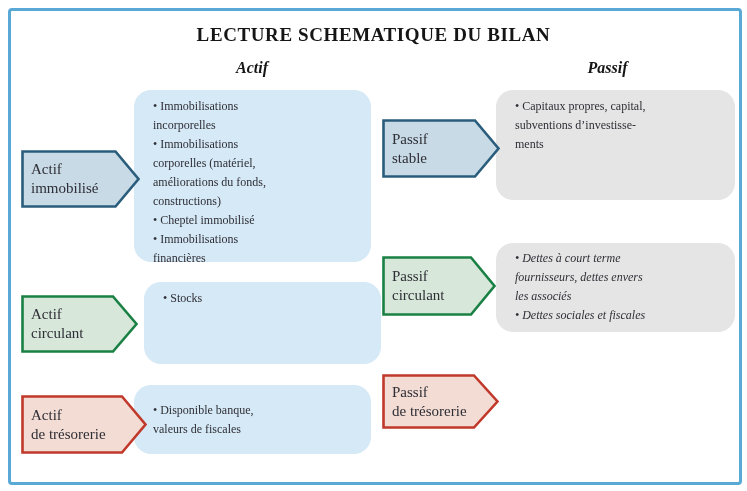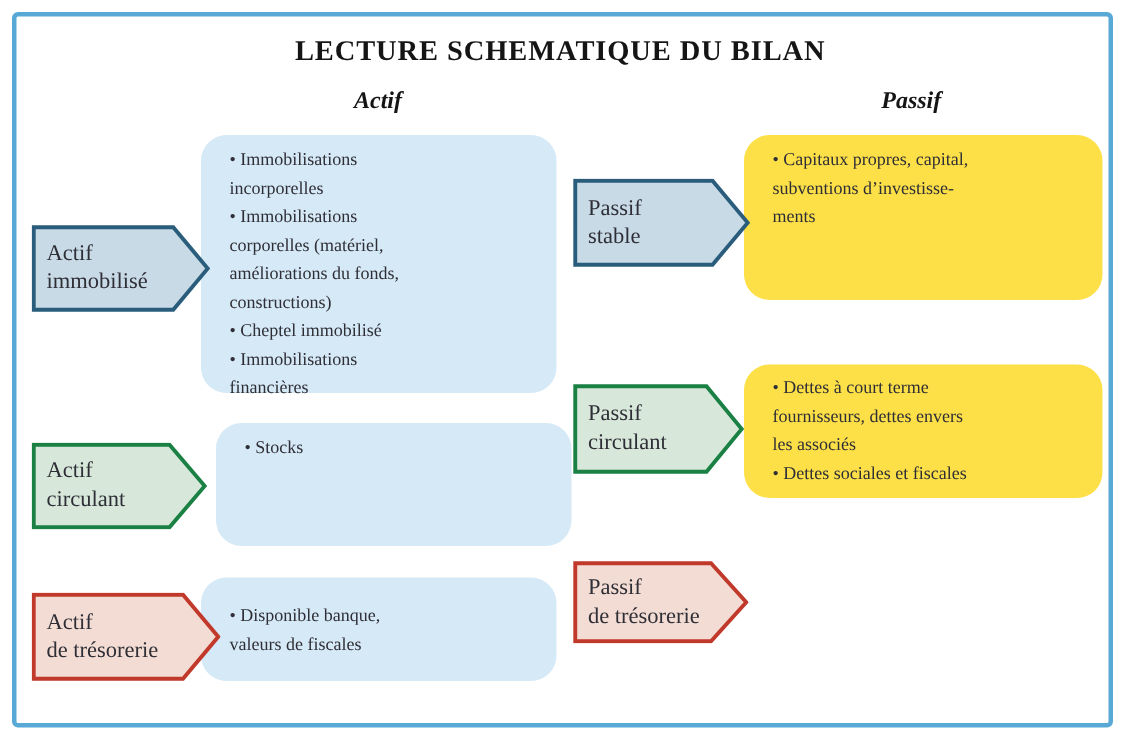--- a/index.html
+++ b/index.html
@@ -21,21 +21,21 @@
     position:absolute;top:59px;text-align:center;
     font-size:16px;font-weight:bold;font-style:italic;color:#151515;
   }
   .col-header.left{left:133px;width:238px;}
   .col-header.right{left:490px;width:235px;}
   .box{
     position:absolute;border-radius:17px;z-index:1;
     font-size:12px;line-height:19px;
   }
   .box.asset{background:#d6e9f6;}
-  .box.liability{background:#fde047;}
+  .box.liability{background:#e5e5e5;}
   .box-inner{padding:7px 8px 0 19px;}
   .box.vcenter{display:flex;flex-direction:column;justify-content:center;}
   .box.vcenter .box-inner{padding-top:0;}
   .multiline{white-space:pre-line;}
   .arrow{position:absolute;z-index:2;}
   .arrow svg{position:absolute;left:0;top:0;display:block;}
   .arrow-label{
     position:absolute;left:10px;top:0;bottom:0;right:20px;
     display:flex;flex-direction:column;justify-content:center;
     font-size:15px;line-height:19px;white-space:pre-line;color:#2e2e36;
@@ -112,21 +112,21 @@
   </div>
   <div class="arrow" style="left:382px;top:119px;width:118px;height:59px;">
     <svg width="118" height="59" viewBox="0 0 118 59">
       <polygon class="fill-stable" points="1.5,1.5 93,1.5 116.5,29.5 93,57.5 1.5,57.5"></polygon>
     </svg>
     <div class="arrow-label">Passif
 stable</div>
   </div>
 
   <div class="box liability" style="left:496px;top:243px;width:239px;height:89px;">
-    <div class="box-inner" style="padding-top:6px;">
+    <div class="box-inner" style="padding-top:6px;font-style:italic;">
       <div class="multiline">• Dettes à court terme
 fournisseurs, dettes envers
 les associés</div>
       <div class="multiline">• Dettes sociales et fiscales</div>
     </div>
   </div>
   <div class="arrow" style="left:382px;top:256px;width:114px;height:60px;">
     <svg width="114" height="60" viewBox="0 0 114 60">
       <polygon class="fill-circ" points="1.5,1.5 89,1.5 112.5,30 89,58.5 1.5,58.5"></polygon>
     </svg>

